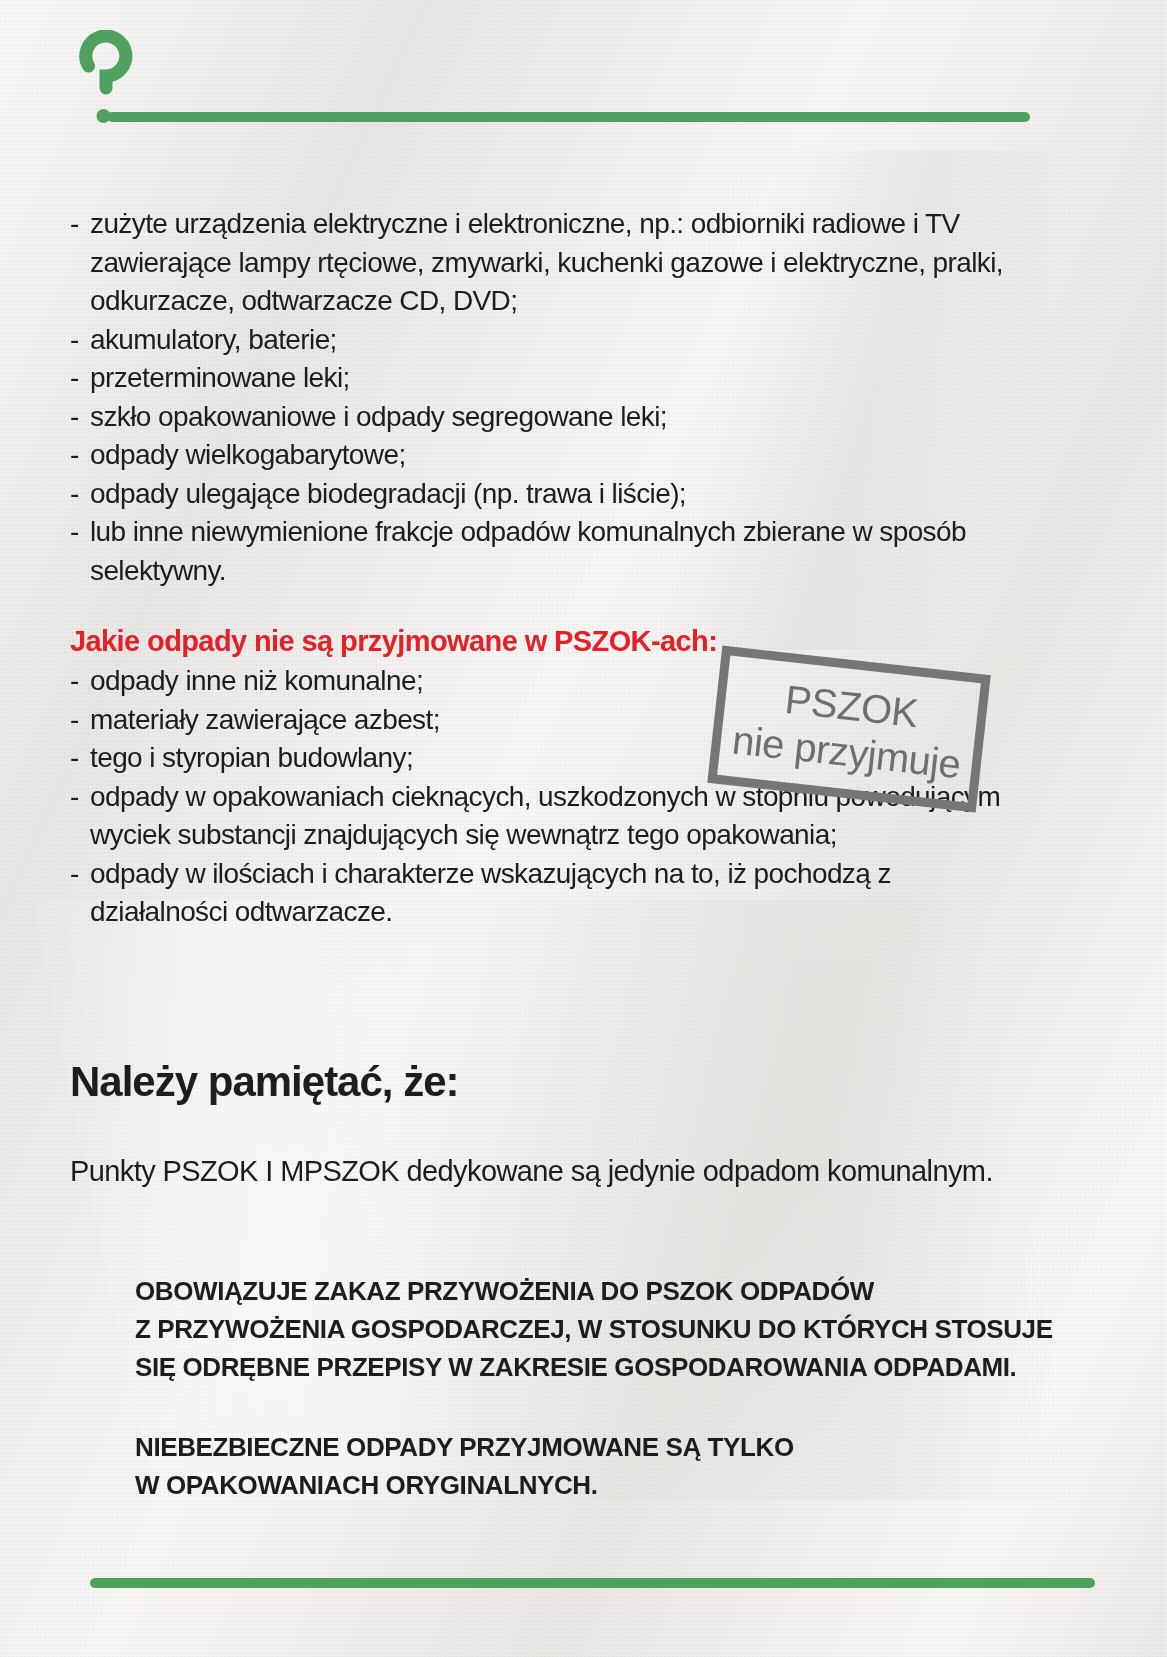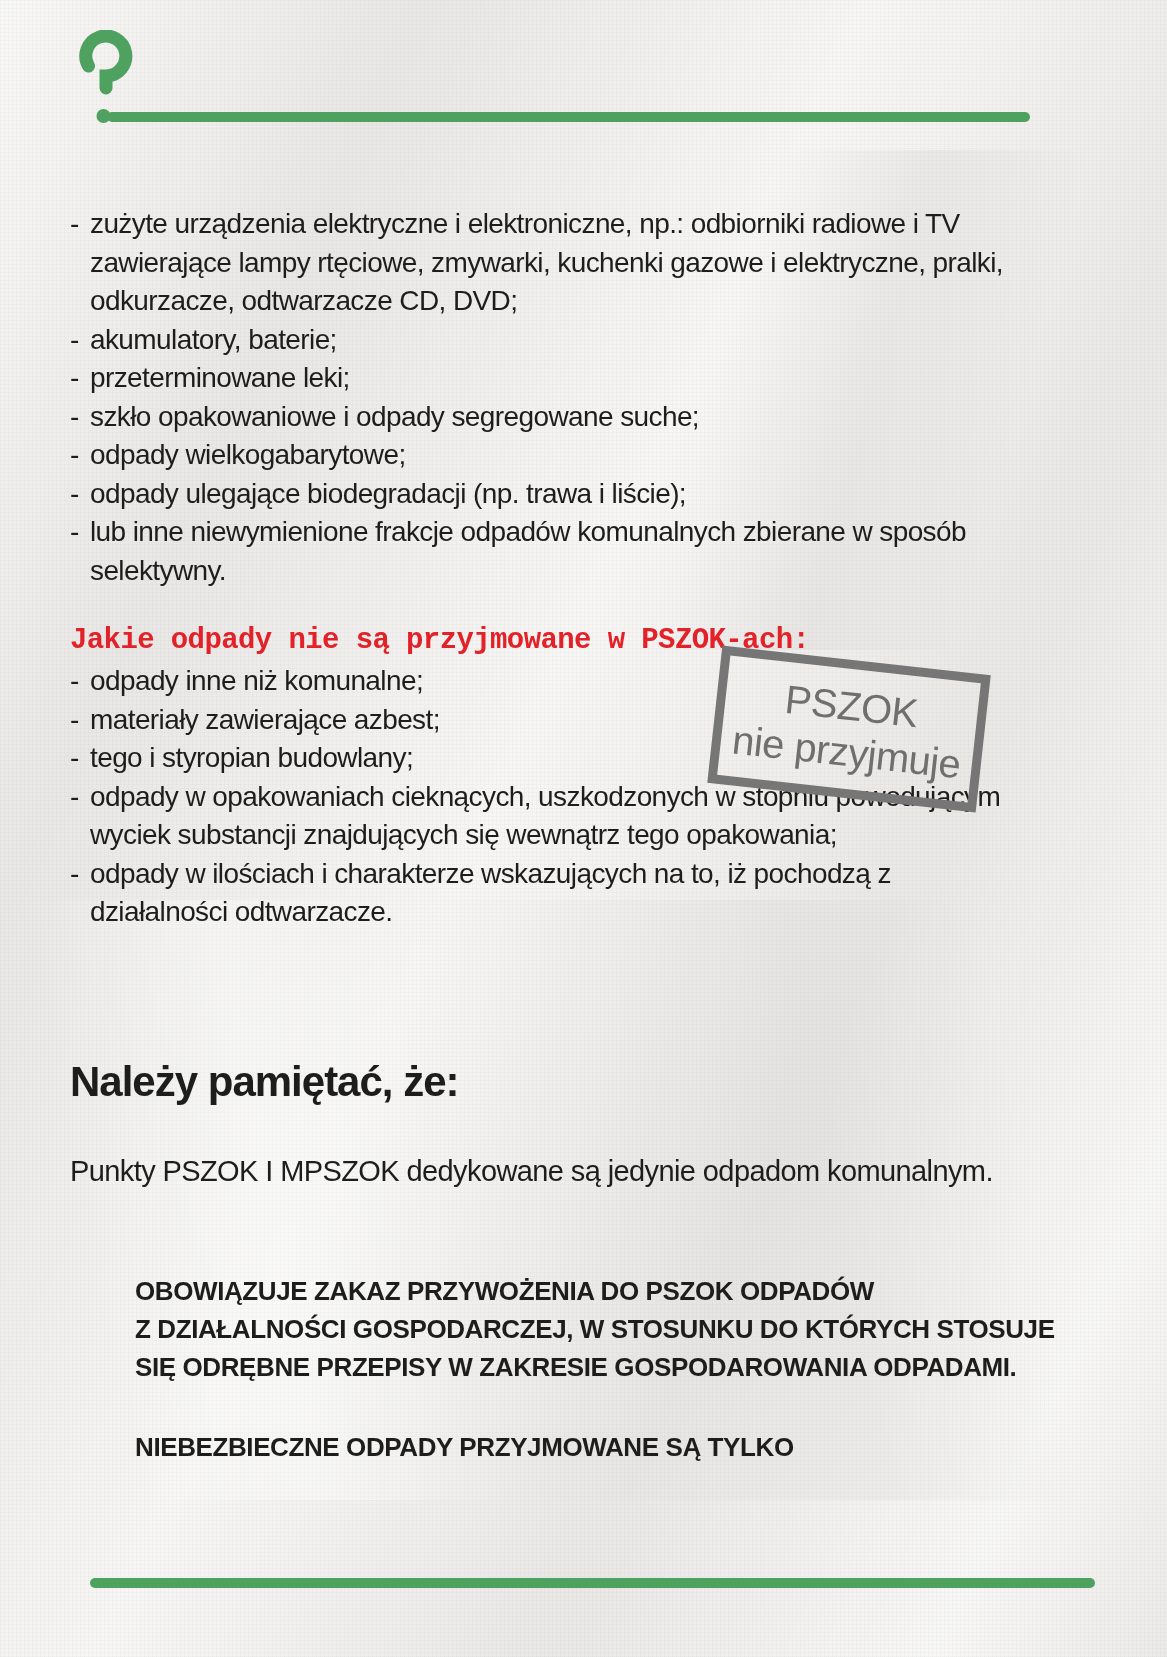--- a/index.html
+++ b/index.html
@@ -23,21 +23,21 @@
   .topline{position:absolute;left:107px;top:112px;width:923px;height:10px;border-radius:6px;background:#4fa15f;}
   .bottomline{position:absolute;left:90px;top:1578px;width:1005px;height:10px;border-radius:6px;background:#4fa15f;}
 
   .list{width:955px;}
   .li{display:flex;font-size:28px;line-height:38.5px;letter-spacing:-0.6px;}
   .dash{flex:0 0 20px;width:20px;}
   .li-text{flex:1;}
 
   .list1{position:absolute;left:70px;top:205px;}
   .section2{position:absolute;left:70px;top:620px;width:955px;}
-  .red-heading{color:#e32128;font-weight:bold;font-size:29px;line-height:42px;letter-spacing:-0.6px;font-family:Liberation Mono, monospace;}
+  .red-heading{color:#e32128;font-weight:bold;font-size:29px;line-height:42px;letter-spacing:-0.6px;}
 
   .stamp{
     position:absolute;left:714px;top:660px;width:252px;height:120px;
     border:9px solid #767676;transform:rotate(6.3deg);
     display:flex;flex-direction:column;align-items:center;justify-content:center;
     color:#6f6f6f;
   }
   .stamp-line{font-size:40px;line-height:46px;letter-spacing:-0.5px;white-space:nowrap;}
 
   .h2{position:absolute;left:70px;top:1058px;font-size:42px;font-weight:bold;letter-spacing:-1px;}
@@ -73,21 +73,21 @@
   <div class="li">
     <span class="dash">-</span>
     <span class="li-text">akumulatory, baterie;</span>
   </div>
   <div class="li">
     <span class="dash">-</span>
     <span class="li-text">przeterminowane leki;</span>
   </div>
   <div class="li">
     <span class="dash">-</span>
-    <span class="li-text">szkło opakowaniowe i odpady segregowane suche;</span>
+    <span class="li-text">szkło opakowaniowe i odpady segregowane leki;</span>
   </div>
   <div class="li">
     <span class="dash">-</span>
     <span class="li-text">odpady wielkogabarytowe;</span>
   </div>
   <div class="li">
     <span class="dash">-</span>
     <span class="li-text">odpady ulegające biodegradacji (np. trawa i liście);</span>
   </div>
   <div class="li">
@@ -130,25 +130,26 @@
 <div class="h2">Należy pamiętać, że:</div>
 
 <div class="para">
   <div class="para-line">Punkty PSZOK I MPSZOK dedykowane są jedynie odpadom komunalnym.</div>
 </div>
 
 <div class="callout callout1">
   <div class="callout-bar"></div>
   <div class="callout-text">
     <div class="callout-line">OBOWIĄZUJE ZAKAZ PRZYWOŻENIA DO PSZOK ODPADÓW</div>
-    <div class="callout-line">Z DZIAŁALNOŚCI GOSPODARCZEJ, W STOSUNKU DO KTÓRYCH STOSUJE</div>
+    <div class="callout-line">Z PRZYWOŻENIA GOSPODARCZEJ, W STOSUNKU DO KTÓRYCH STOSUJE</div>
     <div class="callout-line">SIĘ ODRĘBNE PRZEPISY W ZAKRESIE GOSPODAROWANIA ODPADAMI.</div>
   </div>
 </div>
 
 <div class="callout callout2">
   <div class="callout-bar"></div>
   <div class="callout-text">
     <div class="callout-line">NIEBEZBIECZNE ODPADY PRZYJMOWANE SĄ TYLKO</div>
+    <div class="callout-line">W OPAKOWANIACH ORYGINALNYCH.</div>
   </div>
 </div>
 
 <div class="bottomline"></div>
 
 </body></html>

